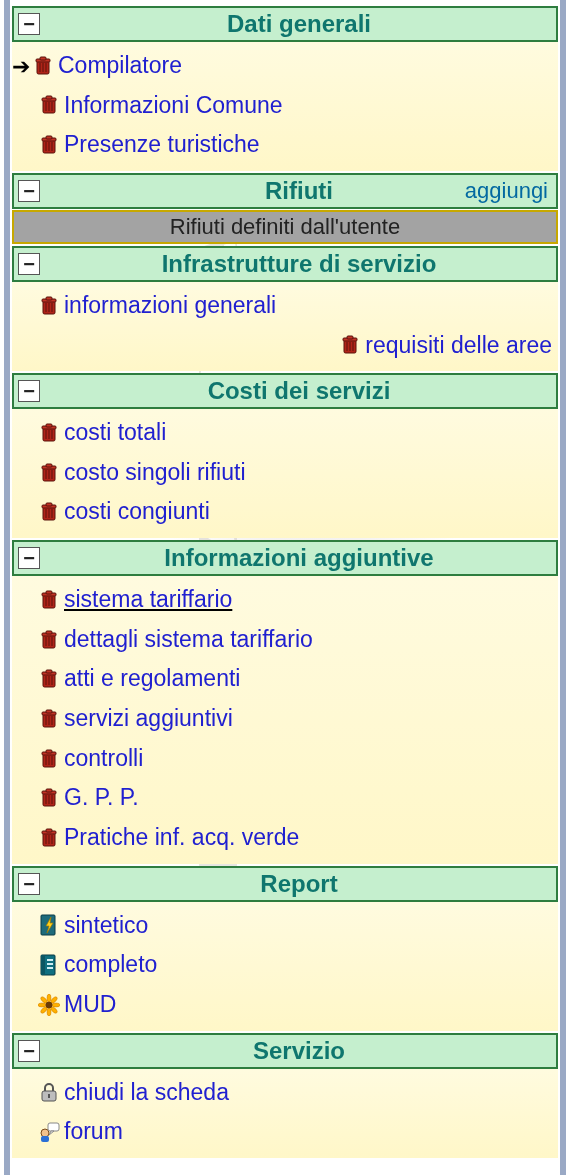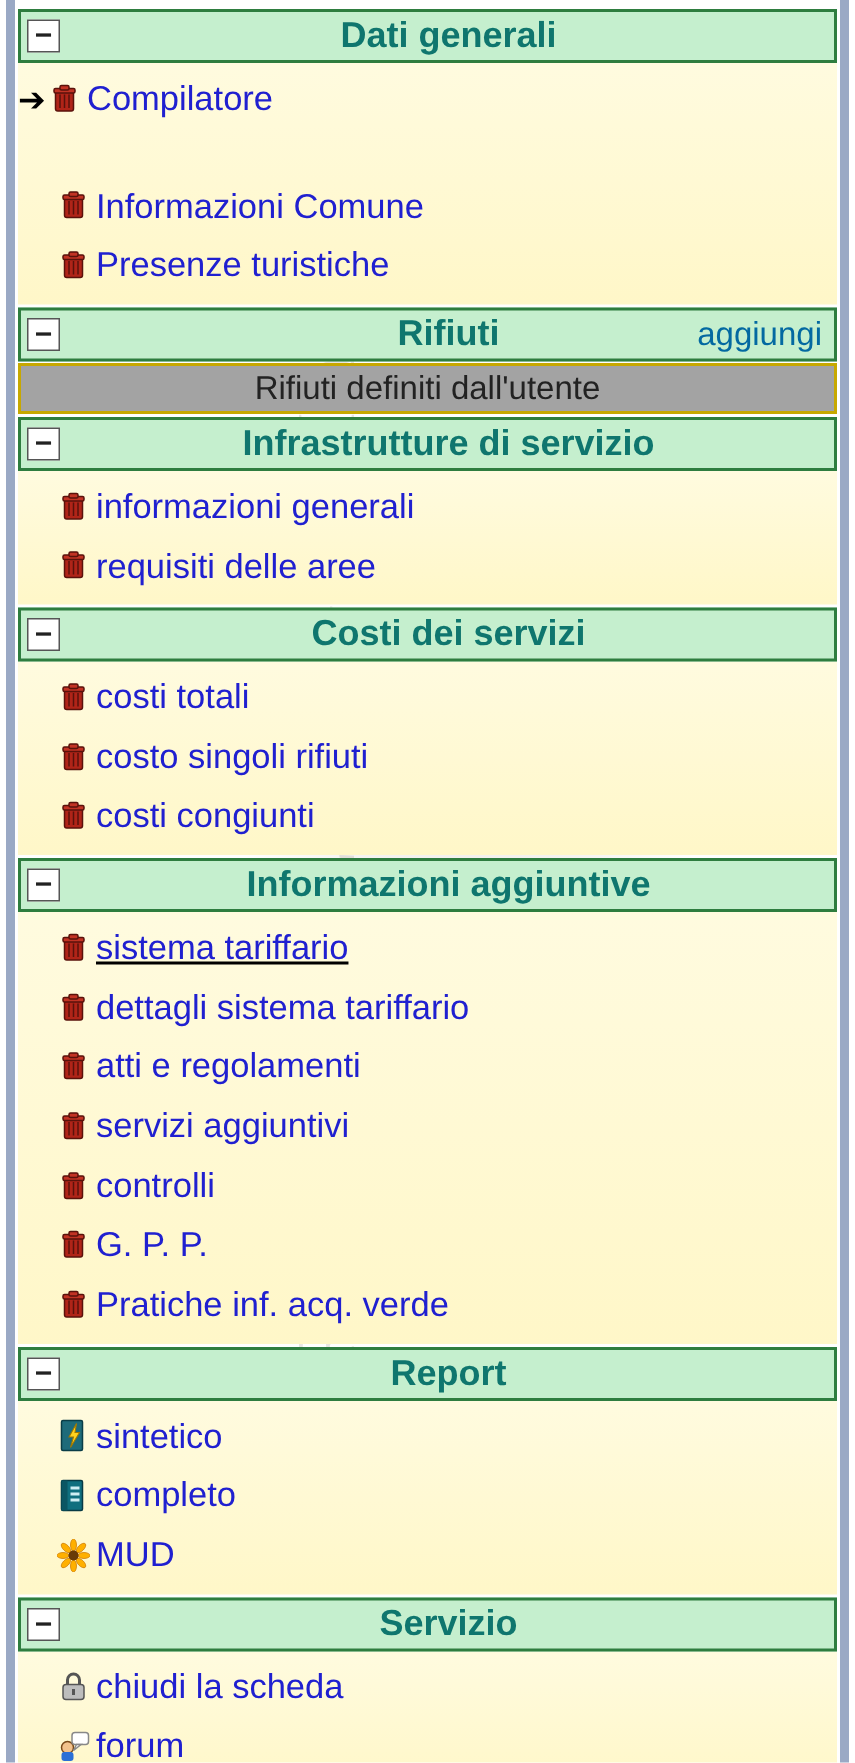--- a/index.html
+++ b/index.html
@@ -160,21 +160,21 @@
     <rect x="3" y="5" width="12" height="13" rx="1.5" fill="#b02418" stroke="#5a120b" stroke-width="1"></rect>
     <rect x="2" y="3" width="14" height="3" rx="1" fill="#c23324" stroke="#5a120b" stroke-width="1"></rect>
     <rect x="6" y="1" width="6" height="3" rx="1" fill="#c23324" stroke="#5a120b" stroke-width="1"></rect>
     <line x1="6" y1="7" x2="6" y2="16" stroke="#5a120b" stroke-width="1"></line>
     <line x1="9" y1="7" x2="9" y2="16" stroke="#5a120b" stroke-width="1"></line>
     <line x1="12" y1="7" x2="12" y2="16" stroke="#5a120b" stroke-width="1"></line>
   </svg>
 </span>
             <span class="label">Compilatore</span>
           </div>
-          <div class="item item-row" style="padding-left: 24px; margin-top: 32px;">
+          <div class="item item-row" style="padding-left: 24px;">
             <span class="icon">
   <svg class="trash-svg" viewBox="0 0 18 20">
     <rect x="3" y="5" width="12" height="13" rx="1.5" fill="#b02418" stroke="#5a120b" stroke-width="1"></rect>
     <rect x="2" y="3" width="14" height="3" rx="1" fill="#c23324" stroke="#5a120b" stroke-width="1"></rect>
     <rect x="6" y="1" width="6" height="3" rx="1" fill="#c23324" stroke="#5a120b" stroke-width="1"></rect>
     <line x1="6" y1="7" x2="6" y2="16" stroke="#5a120b" stroke-width="1"></line>
     <line x1="9" y1="7" x2="9" y2="16" stroke="#5a120b" stroke-width="1"></line>
     <line x1="12" y1="7" x2="12" y2="16" stroke="#5a120b" stroke-width="1"></line>
   </svg>
 </span>
@@ -215,21 +215,21 @@
     <rect x="3" y="5" width="12" height="13" rx="1.5" fill="#b02418" stroke="#5a120b" stroke-width="1"></rect>
     <rect x="2" y="3" width="14" height="3" rx="1" fill="#c23324" stroke="#5a120b" stroke-width="1"></rect>
     <rect x="6" y="1" width="6" height="3" rx="1" fill="#c23324" stroke="#5a120b" stroke-width="1"></rect>
     <line x1="6" y1="7" x2="6" y2="16" stroke="#5a120b" stroke-width="1"></line>
     <line x1="9" y1="7" x2="9" y2="16" stroke="#5a120b" stroke-width="1"></line>
     <line x1="12" y1="7" x2="12" y2="16" stroke="#5a120b" stroke-width="1"></line>
   </svg>
 </span>
             <span class="label">informazioni generali</span>
           </div>
-          <div class="item item-row" style="padding-left: 24px;">
+          <div class="item item-row" style="padding-left: 24px; justify-content: flex-end;">
             <span class="icon">
   <svg class="trash-svg" viewBox="0 0 18 20">
     <rect x="3" y="5" width="12" height="13" rx="1.5" fill="#b02418" stroke="#5a120b" stroke-width="1"></rect>
     <rect x="2" y="3" width="14" height="3" rx="1" fill="#c23324" stroke="#5a120b" stroke-width="1"></rect>
     <rect x="6" y="1" width="6" height="3" rx="1" fill="#c23324" stroke="#5a120b" stroke-width="1"></rect>
     <line x1="6" y1="7" x2="6" y2="16" stroke="#5a120b" stroke-width="1"></line>
     <line x1="9" y1="7" x2="9" y2="16" stroke="#5a120b" stroke-width="1"></line>
     <line x1="12" y1="7" x2="12" y2="16" stroke="#5a120b" stroke-width="1"></line>
   </svg>
 </span>

